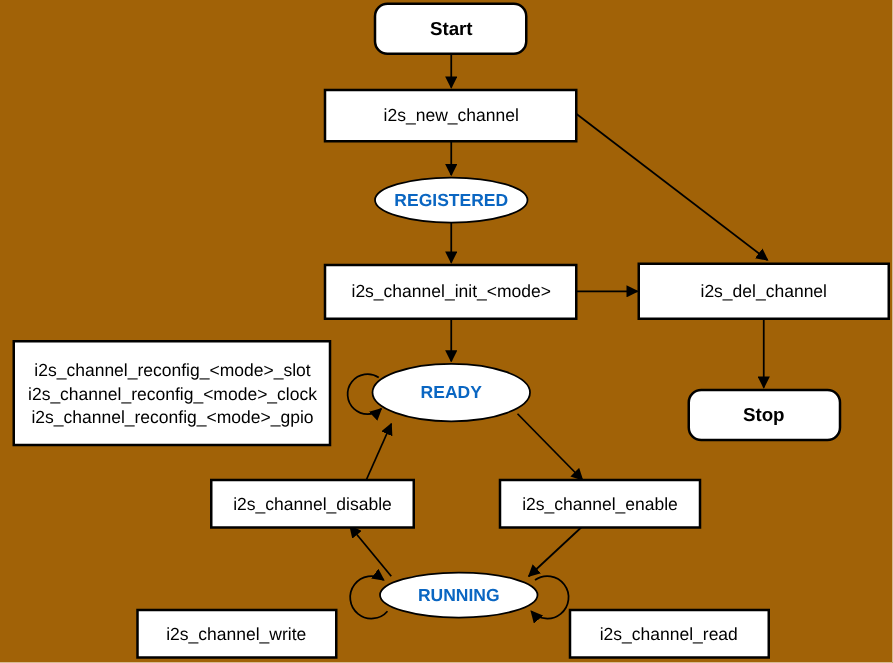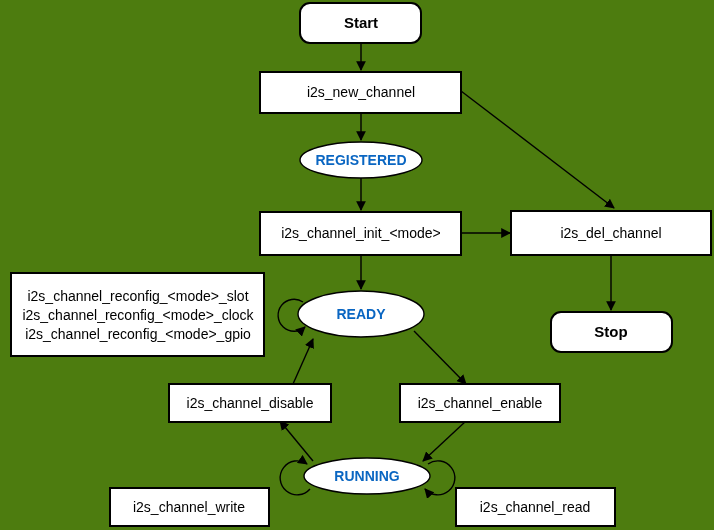--- a/index.html
+++ b/index.html
@@ -7,21 +7,21 @@
     padding: 0;
     background: #ffffff;
   }
   body {
     font-family: "Liberation Sans", sans-serif;
   }
   #diagram-root {
     position: relative;
     width: 714px;
     height: 530px;
-    background: #4d7c0f;
+    background: #a16207;
     overflow: hidden;
   }
   #diagram-svg {
     position: absolute;
     left: 0;
     top: 0;
     width: 714px;
     height: 530px;
   }
   .node-text {

